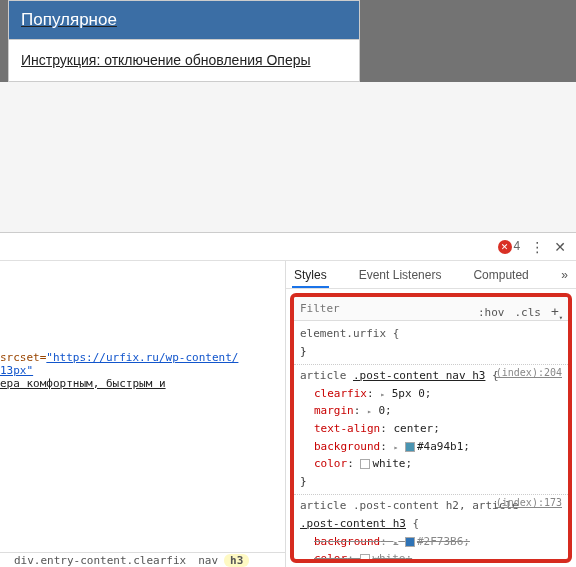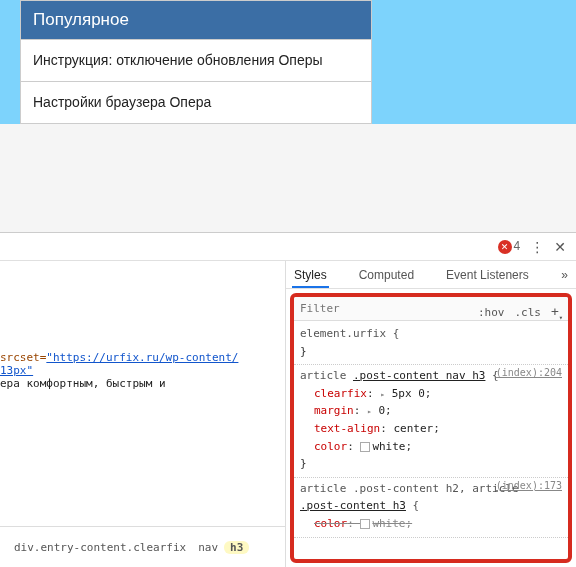--- a/index.html
+++ b/index.html
@@ -6,22 +6,23 @@
   body {
     font-family: Arial, Helvetica, sans-serif;
     width: 576px;
     height: 567px;
     overflow: hidden;
     background: #f5f5f5;
     font-size: 13px;
     color: #222;
   }
   .page-top {
-    padding: 0 12px 0 20px;
-    background: #7dd3fc;
+    padding: 0 12px 0 8px;
+    background: #737373;
+    text-decoration: underline;
   }
   .widget {
     border: 1px solid #ccc;
     background: #fff;
     width: 352px;
   }
   .widget-header {
     background: #3b6ea5;
     color: #fff;
     font-size: 17px;
@@ -82,27 +83,27 @@
     border-right: 1px solid #ddd;
     position: relative;
     font-family: Menlo, Consolas, monospace;
     font-size: 11px;
     color: #555;
     padding: 90px 6px 0 0;
   }
   .dt-left .srcline { white-space: nowrap; }
   .dt-left .attr { color: #994500; }
   .dt-left .link { color: #1155cc; text-decoration: underline; }
-  .dt-left .txt { color: #222; }
+  .dt-left .txt { color: #222; text-decoration: underline; }
   .breadcrumb-bar {
     position: absolute;
     bottom: 0;
     left: 0;
     width: 100%;
-    height: 41px;
+    height: 15px;
     border-top: 1px solid #ddd;
     display: flex;
     align-items: center;
     font-size: 11px;
     color: #555;
     padding-left: 8px;
     background: #fff;
   }
   .crumb { padding: 0 6px; cursor: pointer; }
   .crumb.sel { background: #fef9c3; border-radius: 6px; font-weight: bold; }
@@ -195,21 +196,20 @@
   .strike { text-decoration: line-through; color: #888;}
   .strike .pname { color: #c80000; }
 </style>
 </head>
 <body>
 
 <div class="page-top">
   <div class="widget">
     <div class="widget-header">Популярное</div>
     <div class="widget-item">Инструкция: отключение обновления Оперы</div>
-    <div class="widget-item">Настройки браузера Опера</div>
   </div>
 </div>
 
 <div class="devtools">
   <div class="dt-top">
     <span>
       <span class="err-badge">✕</span><span>4</span>
     </span>
     <span class="vdots">⋮</span>
     <span class="xclose">✕</span>
@@ -221,22 +221,22 @@
       <div class="srcline"><span class="txt">ера комфортным, быстрым и</span></div>
       <div class="breadcrumb-bar">
         <span class="crumb">div.entry-content.clearfix</span>
         <span class="crumb">nav</span>
         <span class="crumb sel">h3</span>
       </div>
     </div>
     <div class="dt-right">
       <div class="tabs">
         <span class="tab active">Styles</span>
+        <span class="tab">Event Listeners</span>
         <span class="tab">Computed</span>
-        <span class="tab">Event Listeners</span>
         <span class="tab more">»</span>
       </div>
       <div class="styles-pane">
         <div class="filter-row">
           <input class="filter-input" placeholder="Filter" style="">
           <span class="filter-btn">:hov</span>
           <span class="filter-btn">.cls</span>
           <span class="filter-btn plus">+<sub style="font-size:7px;">▾</sub></span>
         </div>
         <div class="rules">
@@ -245,28 +245,30 @@
             <div class="sel-text"><span>element.urfix {</span></div>
             <div>}</div>
           </div>
 
           <div class="rule">
             <span class="src-link">(index):204</span>
             <div class="sel-text"><span>article </span><span class="match">.post-content nav h3</span><span> {</span></div>
             <div class="prop"><span class="pname">clearfix</span>: <span class="tri">▸</span> <span class="pval">5px 0</span>;</div>
             <div class="prop"><span class="pname">margin</span>: <span class="tri">▸</span> <span class="pval">0</span>;</div>
             <div class="prop"><span class="pname">text-align</span>: <span class="pval">center</span>;</div>
+            <div class="prop"><span class="pname">background</span>: <span class="tri">▸</span> <span class="swatch" style="background:#4a94b1"></span><span class="pval">#4a94b1</span>;</div>
             <div class="prop"><span class="pname">color</span>: <span class="swatch" style="background:#fff"></span><span class="pval">white</span>;</div>
             <div>}</div>
           </div>
 
           <div class="rule">
             <span class="src-link">(index):173</span>
             <div class="sel-text"><span>article .post-content h2</span><span>, </span><span>article </span></div>
             <div class="sel-text"><span class="match">.post-content h3</span><span> {</span></div>
+            <div class="prop strike"><span class="pname">background</span>: <span class="tri">▸</span> <span class="swatch" style="background:#2F73B6"></span><span>#2F73B6</span>;</div>
             <div class="prop strike"><span class="pname">color</span>: <span class="swatch" style="background:#fff"></span><span>white</span>;</div>
 
           </div>
 
         </div>
       </div>
     </div>
   </div>
 </div>
 

